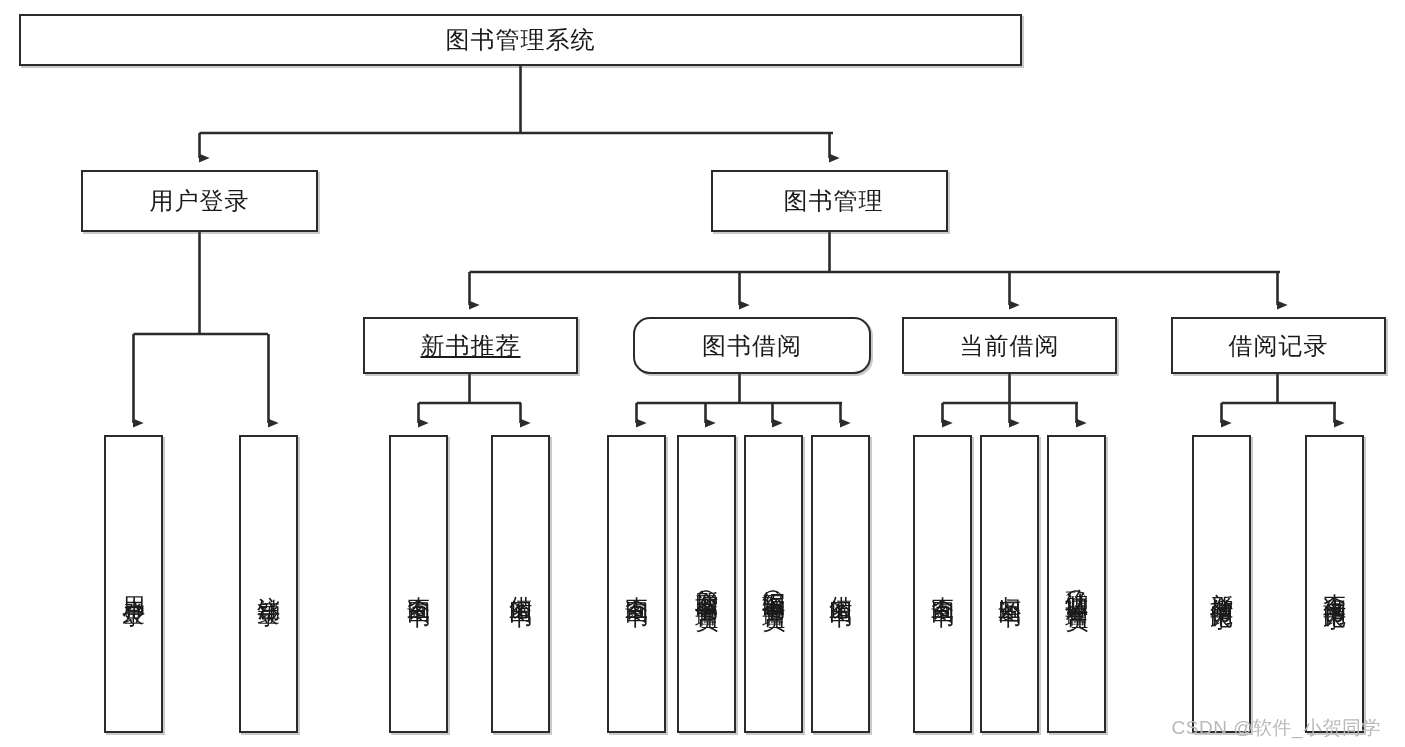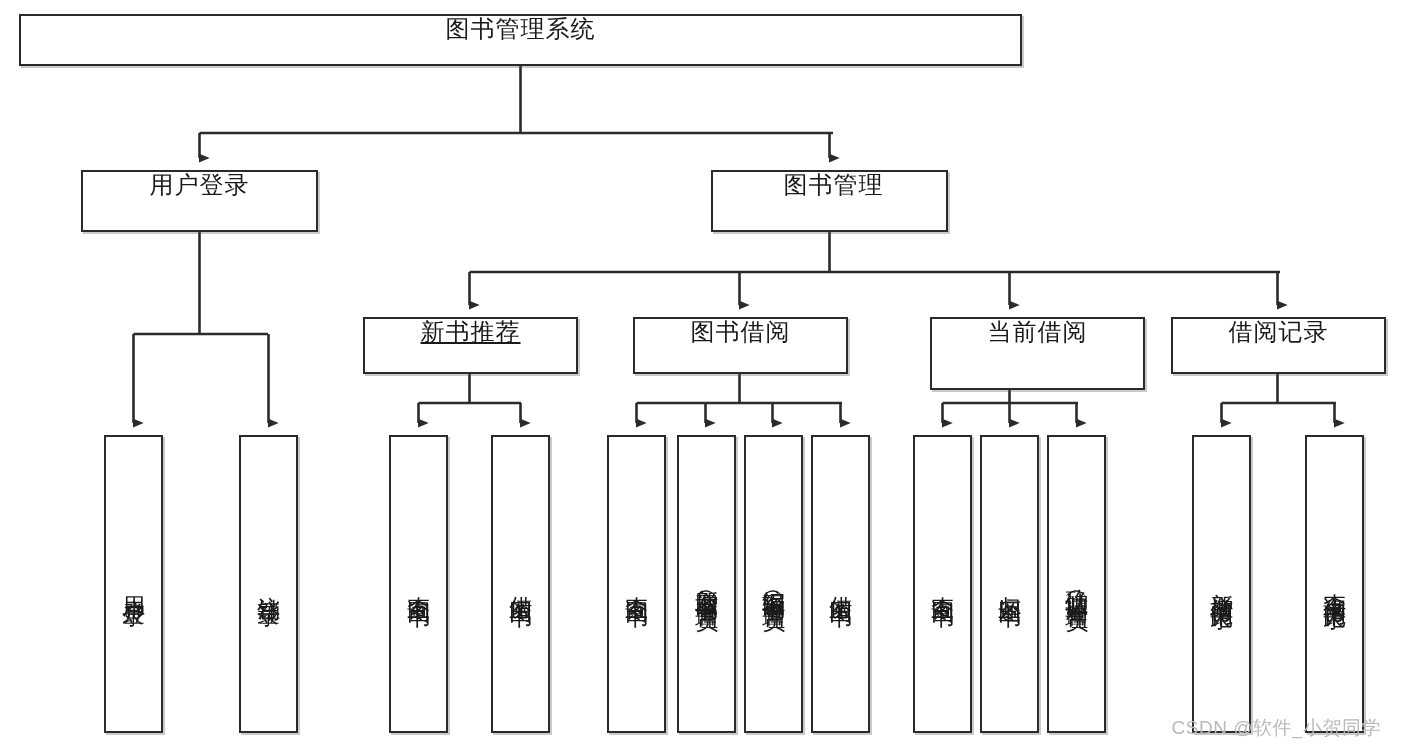--- a/index.html
+++ b/index.html
@@ -19,21 +19,21 @@
     left:0; top:0;
     width:1405px; height:747px;
     pointer-events:none;
   }
   .node{
     position:absolute;
     box-sizing:border-box;
     background:#ffffff;
     border:2px solid #2b2b2b;
     display:flex;
-    align-items:flex-start;
+    align-items:center;
     justify-content:center;
     color:#1a1a1a;
     box-shadow:2px 2px 0 rgba(80,80,80,0.30);
   }
   .node-label{
     display:block;
     text-align:center;
     line-height:1.08;
     white-space:nowrap;
   }
@@ -132,24 +132,24 @@
   <div class="node horiz" style="left:81px;top:170px;width:237px;height:62px;">
     <span class="node-label">用户登录</span>
   </div>
   <div class="node horiz" style="left:711px;top:170px;width:237px;height:62px;padding-left:8px;">
     <span class="node-label">图书管理</span>
   </div>
 
   <div class="node horiz" style="left:363px;top:317px;width:215px;height:57px;text-decoration:underline;">
     <span class="node-label">新书推荐</span>
   </div>
-  <div class="node horiz" style="left:633px;top:317px;width:215px;height:57px;">
+  <div class="node horiz" style="left:633px;top:317px;width:238px;height:57px;border-radius:17px;">
     <span class="node-label">图书借阅</span>
   </div>
-  <div class="node horiz" style="left:930px;top:317px;width:215px;height:73px;">
+  <div class="node horiz" style="left:902px;top:317px;width:215px;height:57px;">
     <span class="node-label">当前借阅</span>
   </div>
   <div class="node horiz" style="left:1171px;top:317px;width:215px;height:57px;">
     <span class="node-label">借阅记录</span>
   </div>
 
   <div class="node vert" style="left:104px;top:435px;width:59px;height:298px;">
     <span class="node-label">用户登录</span>
   </div>
   <div class="node vert" style="left:239px;top:435px;width:59px;height:298px;">

